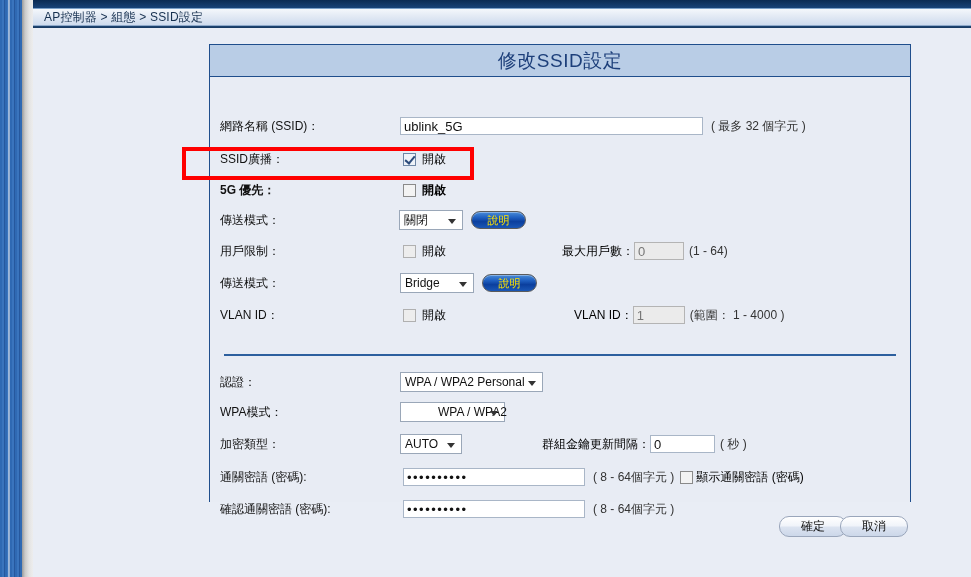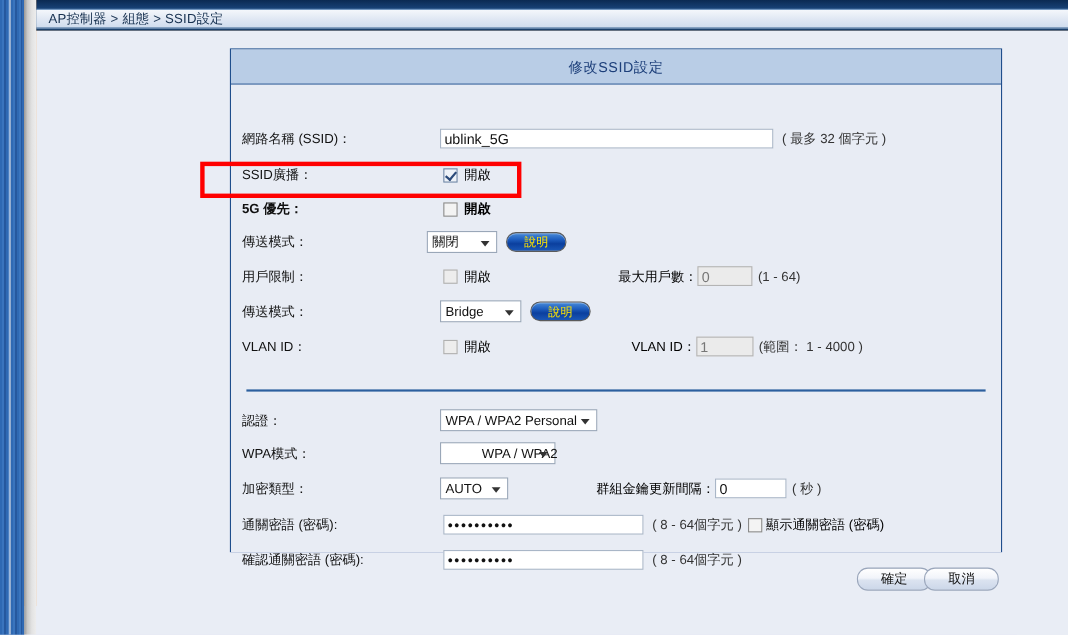--- a/index.html
+++ b/index.html
@@ -12,21 +12,21 @@
     overflow: hidden;
     font-family: "Liberation Sans", "DejaVu Sans", sans-serif;
     font-size: 12px;
     color: #000;
     background: #e8ecf4;
   }
   #root {
     position: relative;
     width: 971px;
     height: 551px;
-    background: #fdba74;
+    background: #86efac;
   }
 
   
   .left-strip {
     position: absolute;
     left: 0; top: 0;
     width: 22px; height: 577px;
     background:
       repeating-linear-gradient(to right,
         #2f69b3 0px, #2f69b3 2px,
@@ -90,21 +90,21 @@
   }
   .panel-header {
     height: 31px;
     background: #b9cde6;
     border-bottom: 1px solid #1f4e8c;
     display: flex;
     align-items: center;
     justify-content: center;
   }
   .panel-title {
-    font-size: 13px;
+    font-size: 19px;
     color: #1d3f7a;
     letter-spacing: .5px;
   }
   .panel-body {
     position: relative;
     height: 425px;
     background: #e8ecf4;
   }
 
   
@@ -316,21 +316,21 @@
       <div class="row" style="top:98px;font-weight:bold;">
         <span class="label">5G 優先：</span>
         <span class="field" style="left:193px;">
           <span class="cb"></span>
           <span class="cb-label">開啟</span>
         </span>
       </div>
 
       <div class="row" style="top:128px;">
         <span class="label">傳送模式：</span>
-        <span class="field" style="left:178px;">
+        <span class="field" style="left:189px;">
           <span class="sel sel-client">
             <span>關閉</span>
           </span>
           <span class="help-btn">說明</span>
         </span>
       </div>
 
       <div class="row" style="top:159px;">
         <span class="label">用戶限制：</span>
         <span class="field" style="left:193px;">

